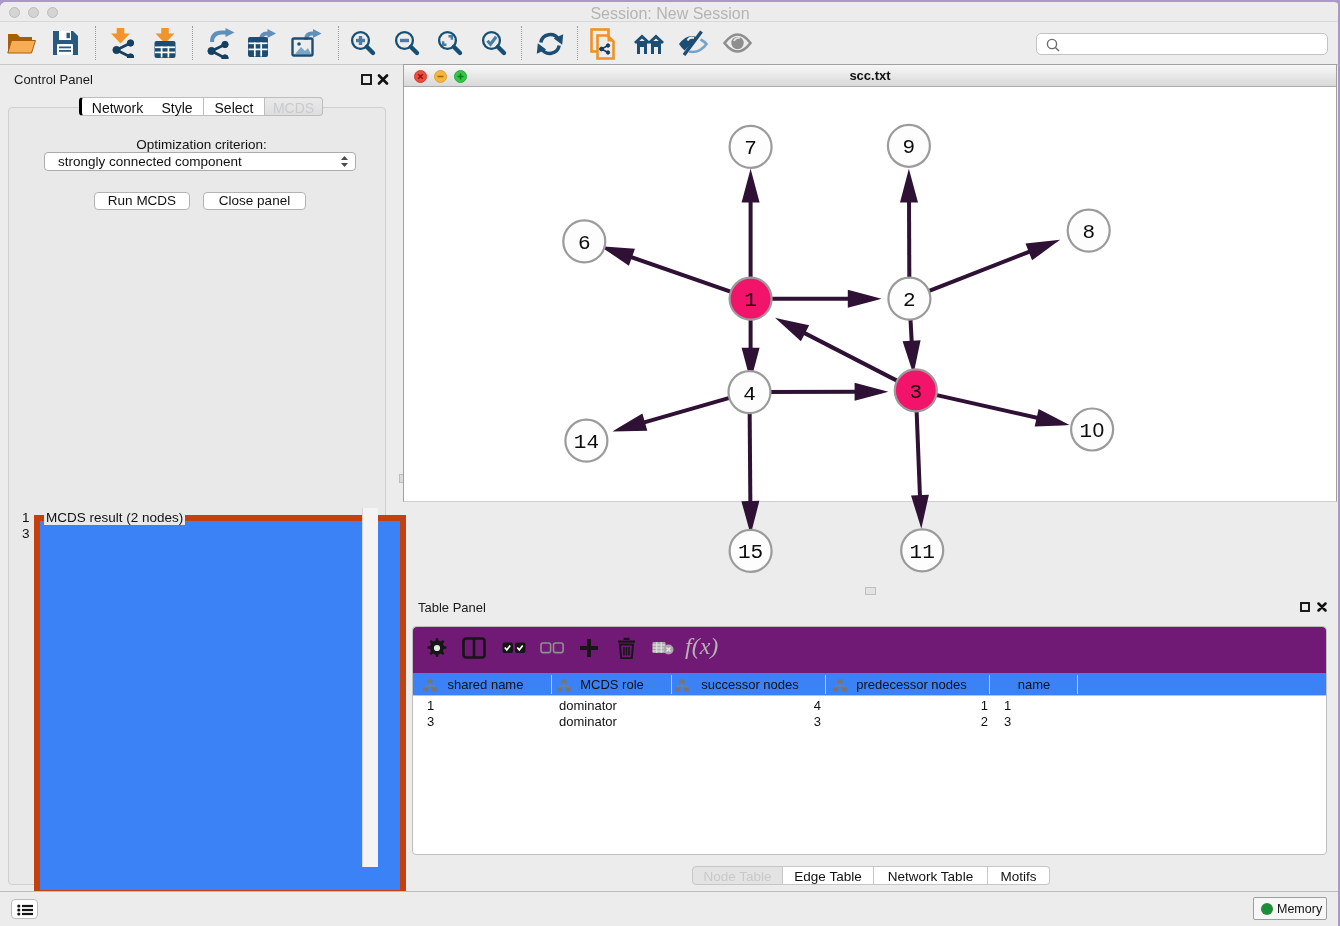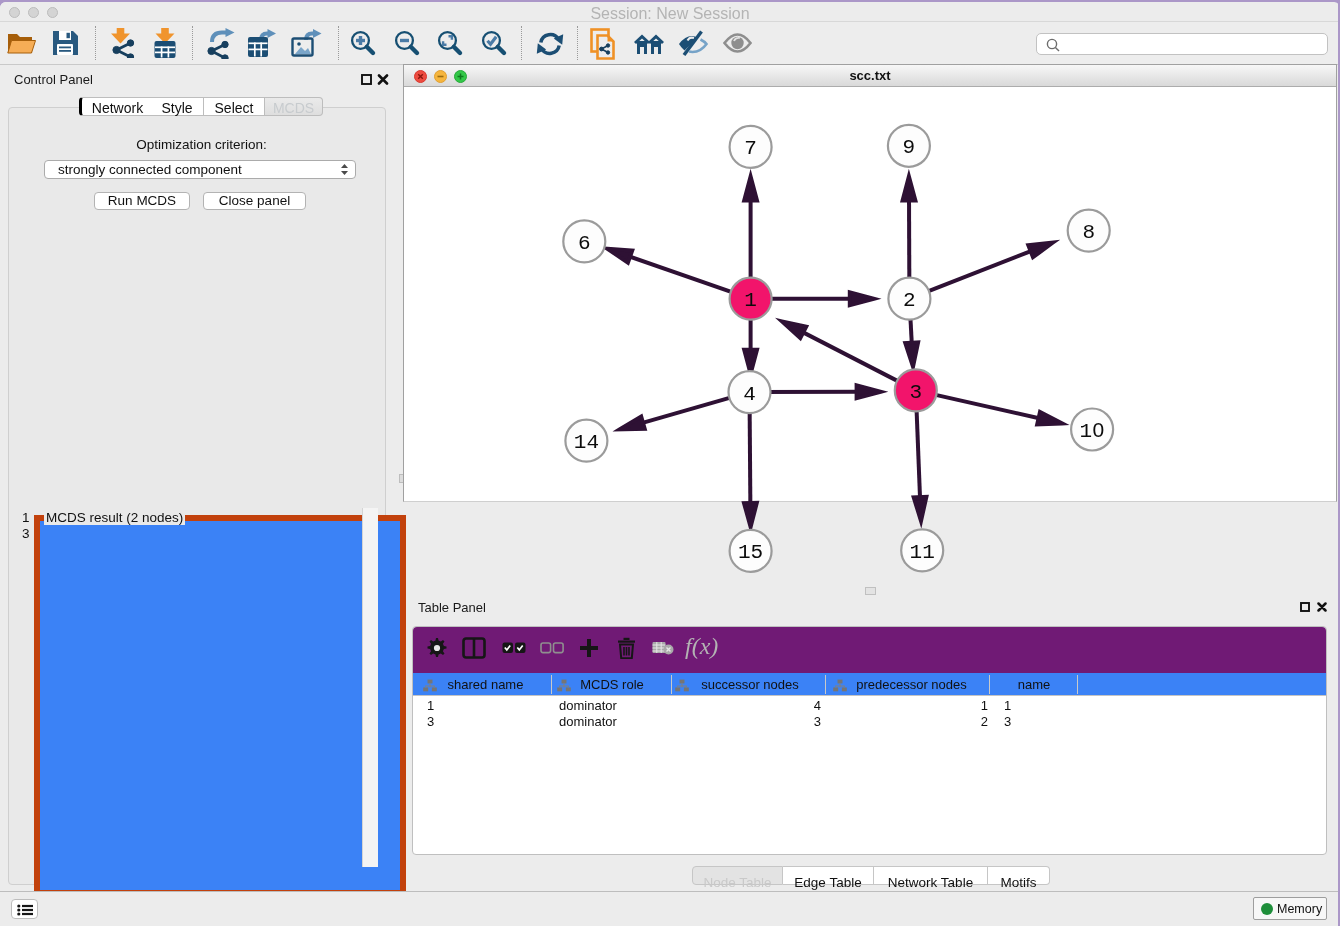--- a/index.html
+++ b/index.html
@@ -24,21 +24,21 @@
   .mac{position:absolute;top:4.5px;width:13px;height:13px;border-radius:50%;box-sizing:border-box;}
   
   .tp-title{position:absolute;left:418px;top:600px;font-size:13px;color:#1a1a1a;}
   .tpbox{position:absolute;left:412px;top:626px;width:915px;height:229px;background:#fff;border:1px solid #bfbfbf;border-radius:4px;box-sizing:border-box;}
   .tptools{position:absolute;left:0;top:0;width:100%;height:46px;background:#701a75;border-bottom:1px solid #cfcfcf;border-radius:4px 4px 0 0;}
   .thead{position:absolute;left:0;top:46px;width:100%;height:22px;background:#3b82f6;border-bottom:1px solid #c4c4c4;font-size:13px;color:#111;}
   .thcell{position:absolute;top:4px;text-align:center;}
   .tsep{position:absolute;top:2px;height:19px;width:0;border-left:1px solid #c9c9c9;}
   .trow{position:absolute;font-size:13px;color:#111;height:16px;}
   
-  .btab{position:absolute;top:866px;height:19px;background:#fff;border:1px solid #c6c6c6;border-left:none;box-sizing:border-box;text-align:center;font-size:13.5px;color:#111;padding-top:8px;}
+  .btab{position:absolute;top:866px;height:19px;background:#fff;border:1px solid #c6c6c6;border-left:none;box-sizing:border-box;text-align:center;font-size:13.5px;color:#111;padding-top:2px;}
   
   .status{position:absolute;left:0;top:891px;width:100%;height:35px;background:#ececec;border-top:1px solid #bdbdbd;}
   .btn{background:#fff;border:1px solid #bdbdbd;border-radius:4px;position:absolute;box-sizing:border-box;}
 </style></head>
 <body>
 <div class="win"></div>
 
 <div class="titlebar">
   <div class="tl" style="left:9px;"></div>
   <div class="tl" style="left:28px;"></div>
@@ -198,21 +198,21 @@
     <path d="M2 1.5 L10 9.5 M10 1.5 L2 9.5" stroke="#111" stroke-width="2.6" stroke-linecap="round"></path>
   </svg>
 <div class="cpbox"></div>
 <div class="tabs">
   <div class="tab" style="left:79px;width:71px;border-radius:4px 0 0 4px;border-left:3px solid #000000;">Network</div>
   <div class="tab" style="left:151px;width:52px;">Style</div>
   <div class="tab" style="left:204px;width:60px;">Select</div>
   <div class="tab" style="left:265px;width:57px;border-radius:0 4px 4px 0;background:linear-gradient(#eaeaea,#dedede);color:#c7cbce;">MCDS</div>
 </div>
 <div class="abs" style="left:14px;top:137px;width:375px;text-align:center;font-size:13.5px;color:#111;">Optimization criterion:</div>
-<div class="abs" style="left:44px;top:160px;width:310px;height:17px;background:#fff;border:1px solid #ababab;border-radius:4px;">
+<div class="abs" style="left:44px;top:152px;width:310px;height:17px;background:#fff;border:1px solid #ababab;border-radius:4px;">
   <div class="abs" style="left:13px;top:1px;font-size:13.5px;color:#111;">strongly connected component</div>
   <svg class="abs" style="right:6px;top:3px;" width="9" height="11" viewBox="0 0 9 11">
       <polygon points="4.5,0 8,4 1,4" fill="#4a4a4a"></polygon>
       <polygon points="4.5,11 8,7 1,7" fill="#4a4a4a"></polygon>
     </svg>
 </div>
 <div class="btn" style="left:94px;top:192px;width:96px;height:18px;box-sizing:border-box;border-color:#b3b3b3;text-align:center;font-size:13.5px;color:#111;line-height:16px;">Run MCDS</div>
 <div class="btn" style="left:203px;top:192px;width:103px;height:18px;box-sizing:border-box;border-color:#b3b3b3;text-align:center;font-size:13.5px;color:#111;line-height:16px;">Close panel</div>
 <fieldset class="abs" style="left:18px;top:494px;width:360px;height:374px;border:6px solid #c2410c;border-radius:0;margin:16px;padding:0;background:#3b82f6;">
   <legend style="font-size:13.5px;color:#111;margin-left:4px;padding:0 2px;background:#e9e9e9;">MCDS result (2 nodes)</legend>

